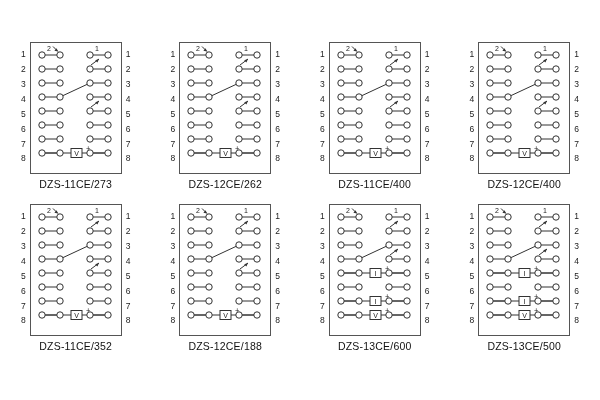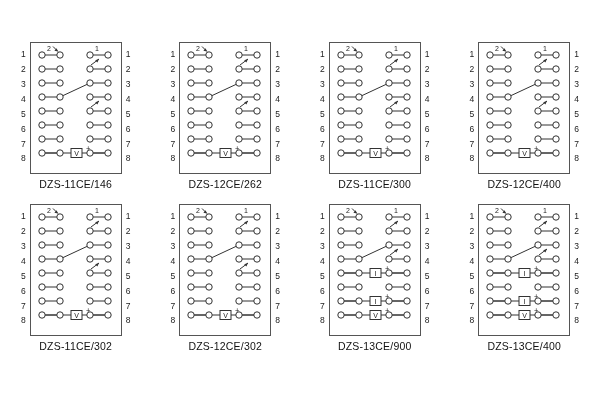--- a/index.html
+++ b/index.html
@@ -112,21 +112,21 @@
           <span>1</span>
           <span>2</span>
           <span>3</span>
           <span>4</span>
           <span>5</span>
           <span>6</span>
           <span>7</span>
           <span>8</span>
         </div>
     </div>
-    <div class="panel-label">DZS-11CE/146</div>
+    <div class="panel-label">DZS-11CE/273</div>
   </div>
 
   <div class="panel">
     <div class="panel-main">
       <div class="pin-col">
           <span>1</span>
           <span>2</span>
           <span>3</span>
           <span>4</span>
           <span>5</span>
@@ -294,21 +294,21 @@
           <span>1</span>
           <span>2</span>
           <span>3</span>
           <span>4</span>
           <span>5</span>
           <span>6</span>
           <span>7</span>
           <span>8</span>
         </div>
     </div>
-    <div class="panel-label">DZS-11CE/300</div>
+    <div class="panel-label">DZS-11CE/400</div>
   </div>
 
   <div class="panel">
     <div class="panel-main">
       <div class="pin-col">
           <span>1</span>
           <span>2</span>
           <span>3</span>
           <span>4</span>
           <span>5</span>
@@ -476,21 +476,21 @@
           <span>1</span>
           <span>2</span>
           <span>3</span>
           <span>4</span>
           <span>5</span>
           <span>6</span>
           <span>7</span>
           <span>8</span>
         </div>
     </div>
-    <div class="panel-label">DZS-11CE/302</div>
+    <div class="panel-label">DZS-11CE/352</div>
   </div>
 
   <div class="panel">
     <div class="panel-main">
       <div class="pin-col">
           <span>1</span>
           <span>2</span>
           <span>3</span>
           <span>4</span>
           <span>5</span>
@@ -567,21 +567,21 @@
           <span>1</span>
           <span>2</span>
           <span>3</span>
           <span>4</span>
           <span>5</span>
           <span>6</span>
           <span>7</span>
           <span>8</span>
         </div>
     </div>
-    <div class="panel-label">DZS-12CE/302</div>
+    <div class="panel-label">DZS-12CE/188</div>
   </div>
 
   <div class="panel">
     <div class="panel-main">
       <div class="pin-col">
           <span>1</span>
           <span>2</span>
           <span>3</span>
           <span>4</span>
           <span>5</span>
@@ -666,21 +666,21 @@
           <span>1</span>
           <span>2</span>
           <span>3</span>
           <span>4</span>
           <span>5</span>
           <span>6</span>
           <span>7</span>
           <span>8</span>
         </div>
     </div>
-    <div class="panel-label">DZS-13CE/900</div>
+    <div class="panel-label">DZS-13CE/600</div>
   </div>
 
   <div class="panel">
     <div class="panel-main">
       <div class="pin-col">
           <span>1</span>
           <span>2</span>
           <span>3</span>
           <span>4</span>
           <span>5</span>
@@ -765,16 +765,16 @@
           <span>1</span>
           <span>2</span>
           <span>3</span>
           <span>4</span>
           <span>5</span>
           <span>6</span>
           <span>7</span>
           <span>8</span>
         </div>
     </div>
-    <div class="panel-label">DZS-13CE/400</div>
+    <div class="panel-label">DZS-13CE/500</div>
   </div>
 
 </div>
 
 </body></html>

